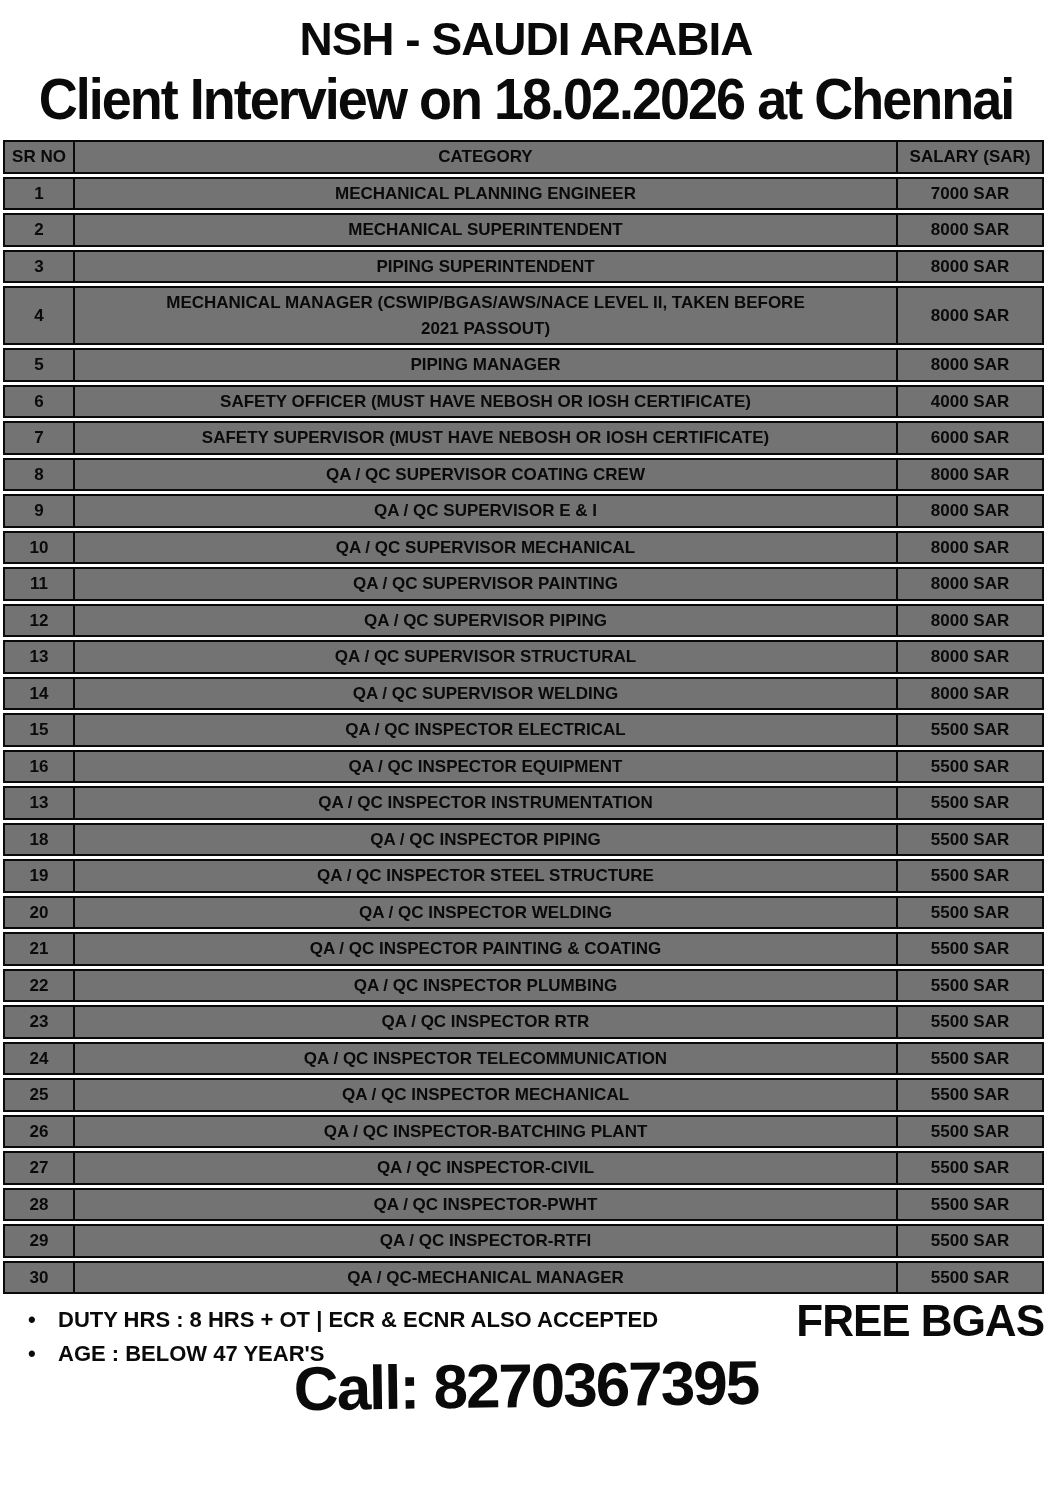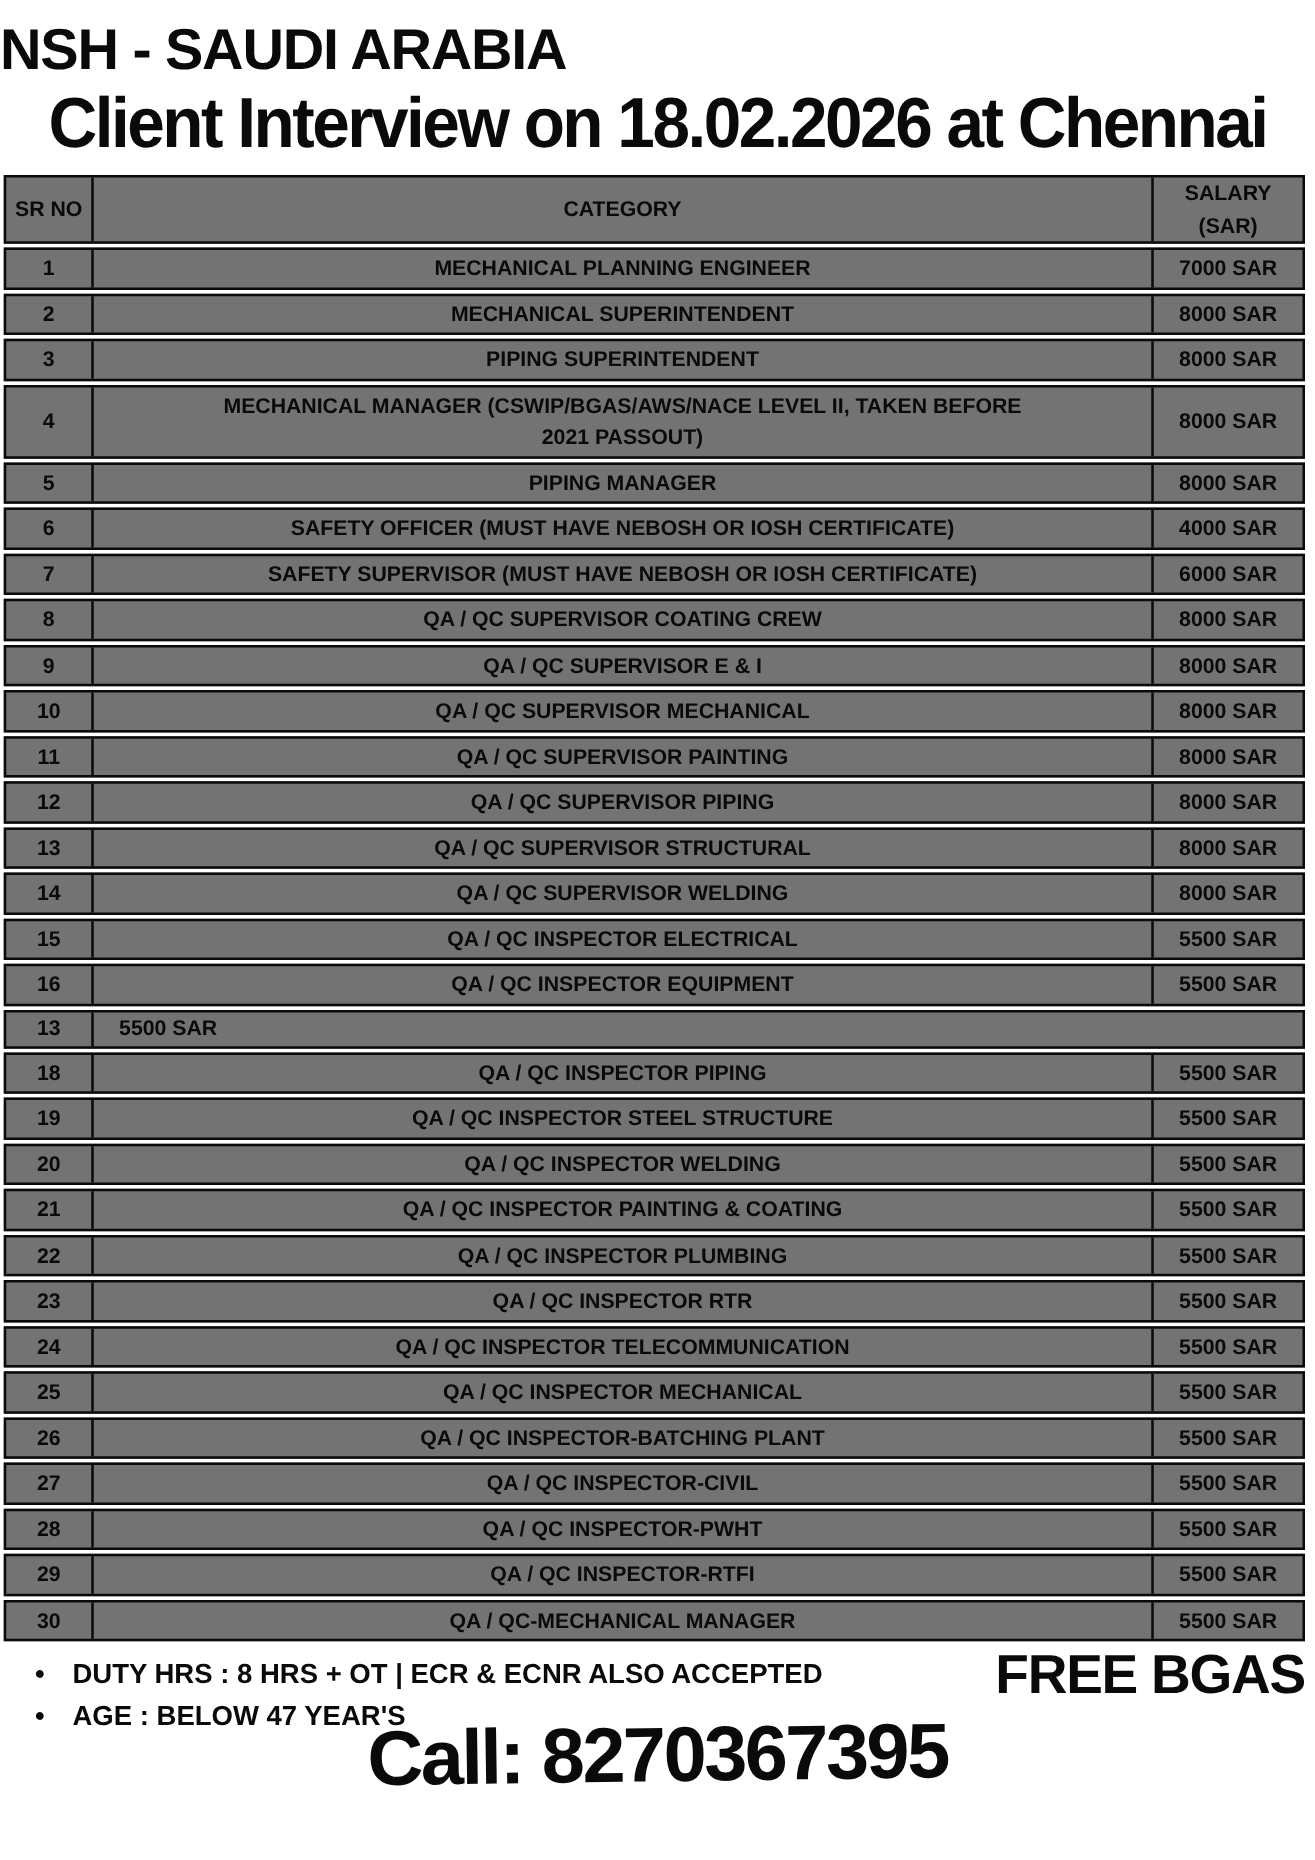--- a/index.html
+++ b/index.html
@@ -9,20 +9,21 @@
     background: #ffffff;
     font-family: "Liberation Sans", sans-serif;
     color: #0a0a0a;
     overflow: hidden;
   }
   .page { position: relative; width: 1052px; height: 1488px; }
 
   
   .title1 {
     margin-top: 12px;
+    text-align: center;
     font-size: 46px;
     font-weight: 700;
     letter-spacing: -1px;
   }
   .title2 {
     margin-top: 2px;
     text-align: center;
     font-size: 54px;
     font-weight: 700;
     letter-spacing: -2px;
@@ -44,21 +45,21 @@
     justify-content: center;
     text-align: center;
     font-weight: 700;
     font-size: 17px;
     min-height: 27px;
     line-height: 1.5;
   }
   .thead .cell { min-height: 24px; font-size: 17px; }
   .cell.sr  { width: 70px;  border-right: 2px solid #0a0a0a; flex: none; }
   .cell.cat { flex: 1; padding: 2px 88px; border-right: 2px solid #0a0a0a; }
-  .cell.sal { width: 119px; flex: none; }
+  .cell.sal { width: 144px; flex: none; }
 
   
   .notes { position: relative; margin: 10px 30px 0 20px; }
   .free-food {
     position: absolute;
     top: -8px;
     right: -22px;
     font-size: 44px;
     font-weight: 700;
     letter-spacing: -1px;
@@ -196,20 +197,21 @@
     </div>
 
     <div class="trow">
       <div class="cell sr">16</div>
       <div class="cell cat">QA / QC INSPECTOR EQUIPMENT</div>
       <div class="cell sal">5500 SAR</div>
     </div>
 
     <div class="trow">
       <div class="cell sr">13</div>
+      <div class="cell cat">QA / QC INSPECTOR INSTRUMENTATION</div>
       <div class="cell sal">5500 SAR</div>
     </div>
 
     <div class="trow">
       <div class="cell sr">18</div>
       <div class="cell cat">QA / QC INSPECTOR PIPING</div>
       <div class="cell sal">5500 SAR</div>
     </div>
 
     <div class="trow">

